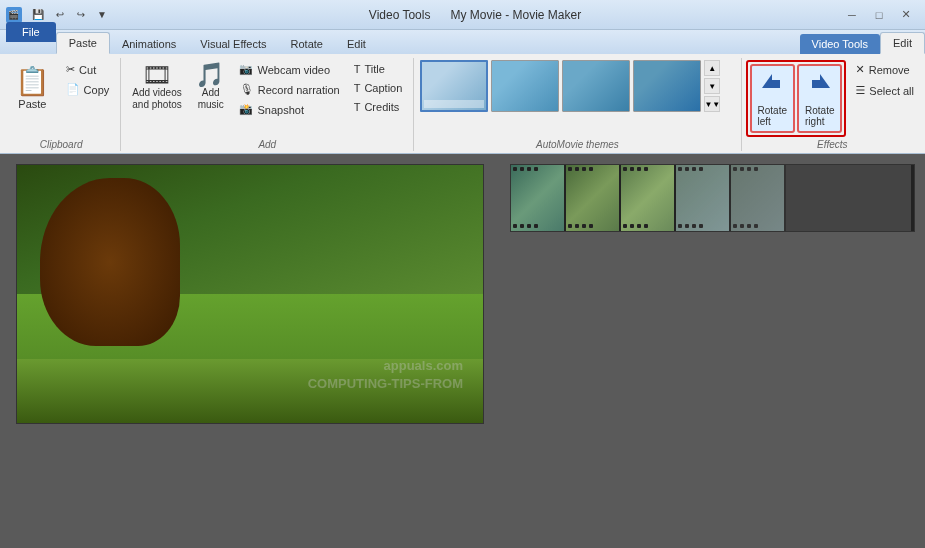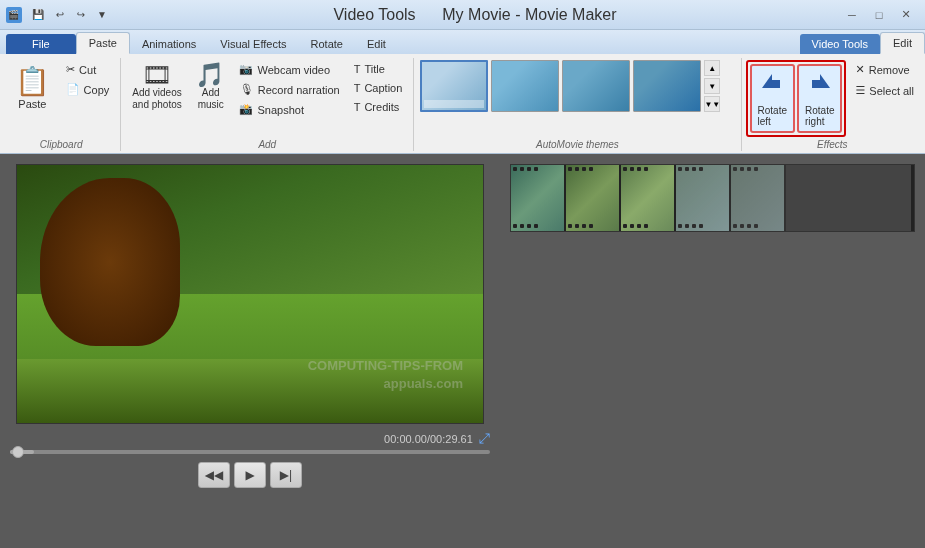--- a/index.html
+++ b/index.html
@@ -11,21 +11,21 @@
       background: linear-gradient(to bottom, #dce9f7, #c5d9ef);
       display: flex;
       align-items: center;
       padding: 0 6px;
       border-bottom: 1px solid #aabfd4;
     }
     .title-bar-left { display: flex; align-items: center; gap: 4px; }
     .title-bar-icon { width: 16px; height: 16px; background: #4a90d9; border-radius: 2px; display: flex; align-items: center; justify-content: center; color: white; font-size: 9px; }
     .quick-access { display: flex; gap: 3px; margin-left: 4px; }
     .qa-btn { width: 18px; height: 18px; background: none; border: none; cursor: pointer; display: flex; align-items: center; justify-content: center; color: #444; font-size: 10px; }
-    .title-bar-center { flex: 1; text-align: center; font-size: 16px; color: #333; }
+    .title-bar-center { flex: 1; text-align: center; font-size: 12px; color: #333; }
     .title-bar-right { display: flex; gap: 1px; }
     .win-btn { width: 26px; height: 20px; background: none; border: none; cursor: pointer; display: flex; align-items: center; justify-content: center; font-size: 11px; color: #555; }
 
     
     .ribbon-tabs {
       height: 24px;
       background: linear-gradient(to bottom, #dce9f7, #c5d9ef);
       display: flex;
       align-items: flex-end;
       padding-left: 6px;
@@ -35,23 +35,23 @@
       font-size: 11px;
       cursor: pointer;
       border-top-left-radius: 3px;
       border-top-right-radius: 3px;
       color: #333;
       position: relative;
     }
     .ribbon-tab.file-tab {
       background: #2a5ca8;
       color: white;
-      padding: 4px 26px;
+      padding: 4px 16px;
       border-radius: 3px 3px 0 0;
-      margin-bottom: 0;
+      margin-bottom: 12px;
     }
     .ribbon-tab.active {
       background: #f0f0f0;
       border: 1px solid #aabfd4;
       border-bottom: 1px solid #f0f0f0;
       z-index: 2;
     }
     .ribbon-tab.video-tools-tab {
       background: #4a7fc1;
       color: white;
@@ -524,37 +524,22 @@
   <div class="video-preview">
     <div class="video-canvas">
 
       <div style="position:absolute;bottom:0;left:0;right:0;height:60%;background:linear-gradient(to top, #4a7a20, #6aaa30);"></div>
       <div style="position:absolute;top:0;left:0;right:0;height:50%;background:linear-gradient(160deg,#2a4a10 0%,#3a6a20 40%,#5a8a30 100%);"></div>
 
       <div style="position:absolute;bottom:30%;left:5%;width:30%;height:65%;background:radial-gradient(ellipse at center,#6b3a0a,#3a1a00);border-radius:50% 40% 30% 40%;"></div>
 
       <div style="position:absolute;bottom:0;left:0;right:0;height:25%;background:linear-gradient(to top,#3a5a10,#6a9a30);"></div>
       <div class="watermark">
+        <div>appuals.com</div>
         <div>COMPUTING-TIPS-FROM</div>
-        <div>appuals.com</div>
-      </div>
-    </div>
-    <div class="video-controls">
-      <div class="time-display">
-        <span>00:00.00/00:29.61</span>
-        <span class="expand-btn">⤢</span>
-      </div>
-      <div class="progress-bar">
-        <div class="progress-fill"></div>
-        <div class="progress-thumb"></div>
-      </div>
-      <div class="playback-controls">
-        <button class="play-btn">◀◀</button>
-        <button class="play-btn" style="background:linear-gradient(to bottom,#e8e8e8,#d0d0d0);">▶</button>
-        <button class="play-btn">▶|</button>
       </div>
     </div>
   </div>
 
   <div class="timeline">
     <div class="timeline-track">
       <div class="timeline-border-left"></div>
       <div class="film-strip">
         <div class="film-frame">
           <div class="film-sprocket">

